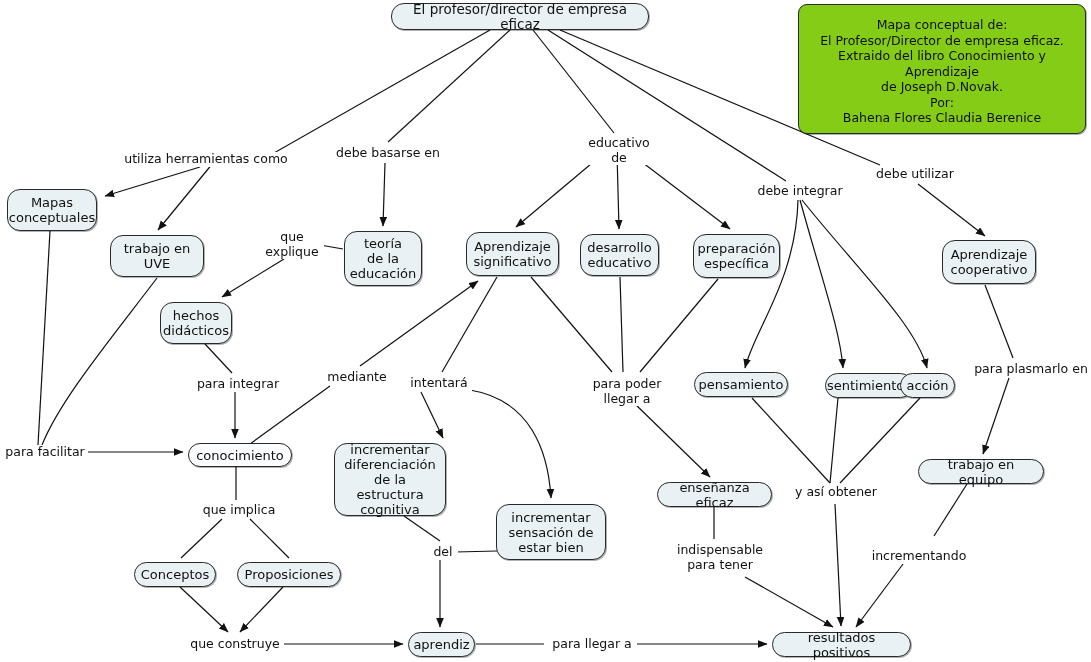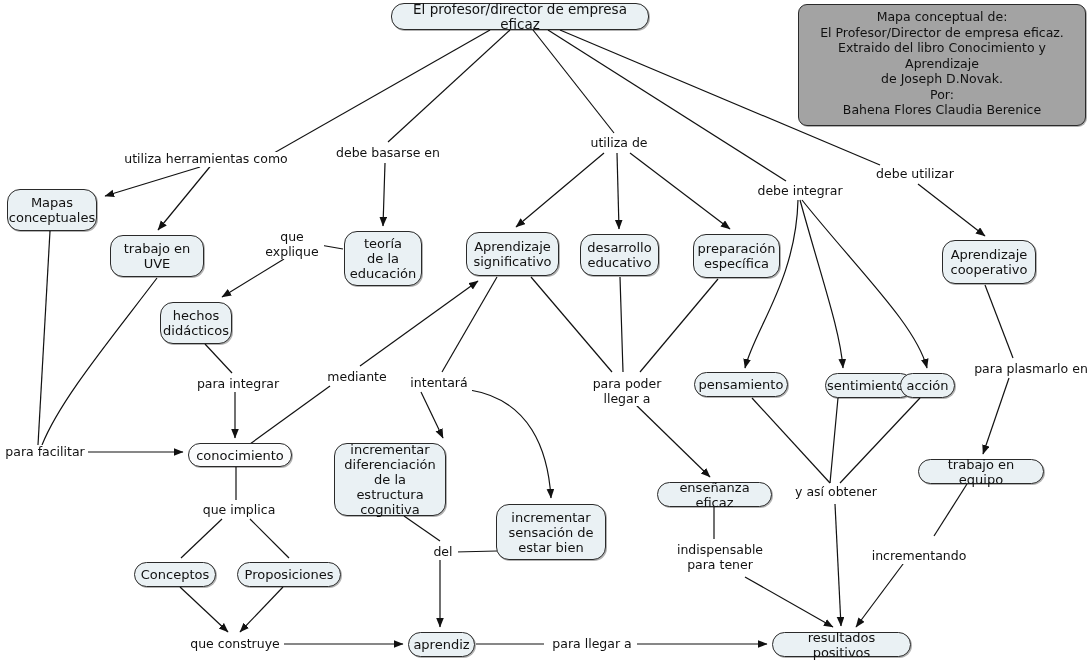--- a/index.html
+++ b/index.html
@@ -27,28 +27,28 @@
     padding:2px 7px;
     white-space:pre-line;
     box-shadow:1px 1px 0 rgba(0,0,0,0.30);
   }
   .node.plain{background:#fbfcfd;}
   .root{font-size:13.5px;}
 
   .legend{
     position:absolute;
     box-sizing:border-box;
-    background:#a3a3a3;
+    background:#84cc16;
     border:1px solid #2a2a2a;
     border-radius:9px;
     color:#111111;
     font-size:12.5px;
     line-height:15.5px;
     text-align:center;
-    padding:4px 10px 7px 10px;
+    padding:12px 10px 7px 10px;
     white-space:pre-line;
     box-shadow:1px 1px 0 rgba(0,0,0,0.30);
   }
 
   .linklabel{
     position:absolute;
     color:#111111;
     font-size:12.5px;
     line-height:14.5px;
     text-align:center;
@@ -155,21 +155,21 @@
       <div class="node" style="left: 657px; top: 482px; width: 115px; height: 25px;">enseñanza eficaz</div>
       <div class="node" style="left: 918px; top: 459px; width: 126px; height: 25px;">trabajo en equipo</div>
       <div class="node" style="left: 134px; top: 562px; width: 82px; height: 25px;">Conceptos</div>
       <div class="node" style="left: 237px; top: 562px; width: 104px; height: 25px;">Proposiciones</div>
       <div class="node" style="left: 408px; top: 632px; width: 67px; height: 25px;">aprendiz</div>
       <div class="node" style="left: 772px; top: 632px; width: 139px; height: 25px;">resultados positivos</div>
     </div>
   <div id="label-layer">
       <div class="linklabel" style="left: 119px; top: 152px; width: 170px;">utiliza herramientas como</div>
       <div class="linklabel" style="left: 331px; top: 146px; width: 110px;">debe basarse en</div>
-      <div class="linklabel" style="left: 577px; top: 136px; width: 80px;">utiliza de</div>
+      <div class="linklabel" style="left: 577px; top: 136px; width: 80px;">educativo de</div>
       <div class="linklabel" style="left: 752px; top: 184px; width: 92px;">debe integrar</div>
       <div class="linklabel" style="left: 869px; top: 167px; width: 88px;">debe utilizar</div>
       <div class="linklabel" style="left: 260px; top: 230px; width: 60px;">que
 explique</div>
       <div class="linklabel" style="left: 192px; top: 377px; width: 88px;">para integrar</div>
       <div class="linklabel" style="left: 322px; top: 370px; width: 66px;">mediante</div>
       <div class="linklabel" style="left: 406px; top: 376px; width: 62px;">intentará</div>
       <div class="linklabel" style="left: 587px; top: 377px; width: 76px;">para poder
 llegar a</div>
       <div class="linklabel" style="left: 968px; top: 362px; width: 122px;">para plasmarlo en</div>

